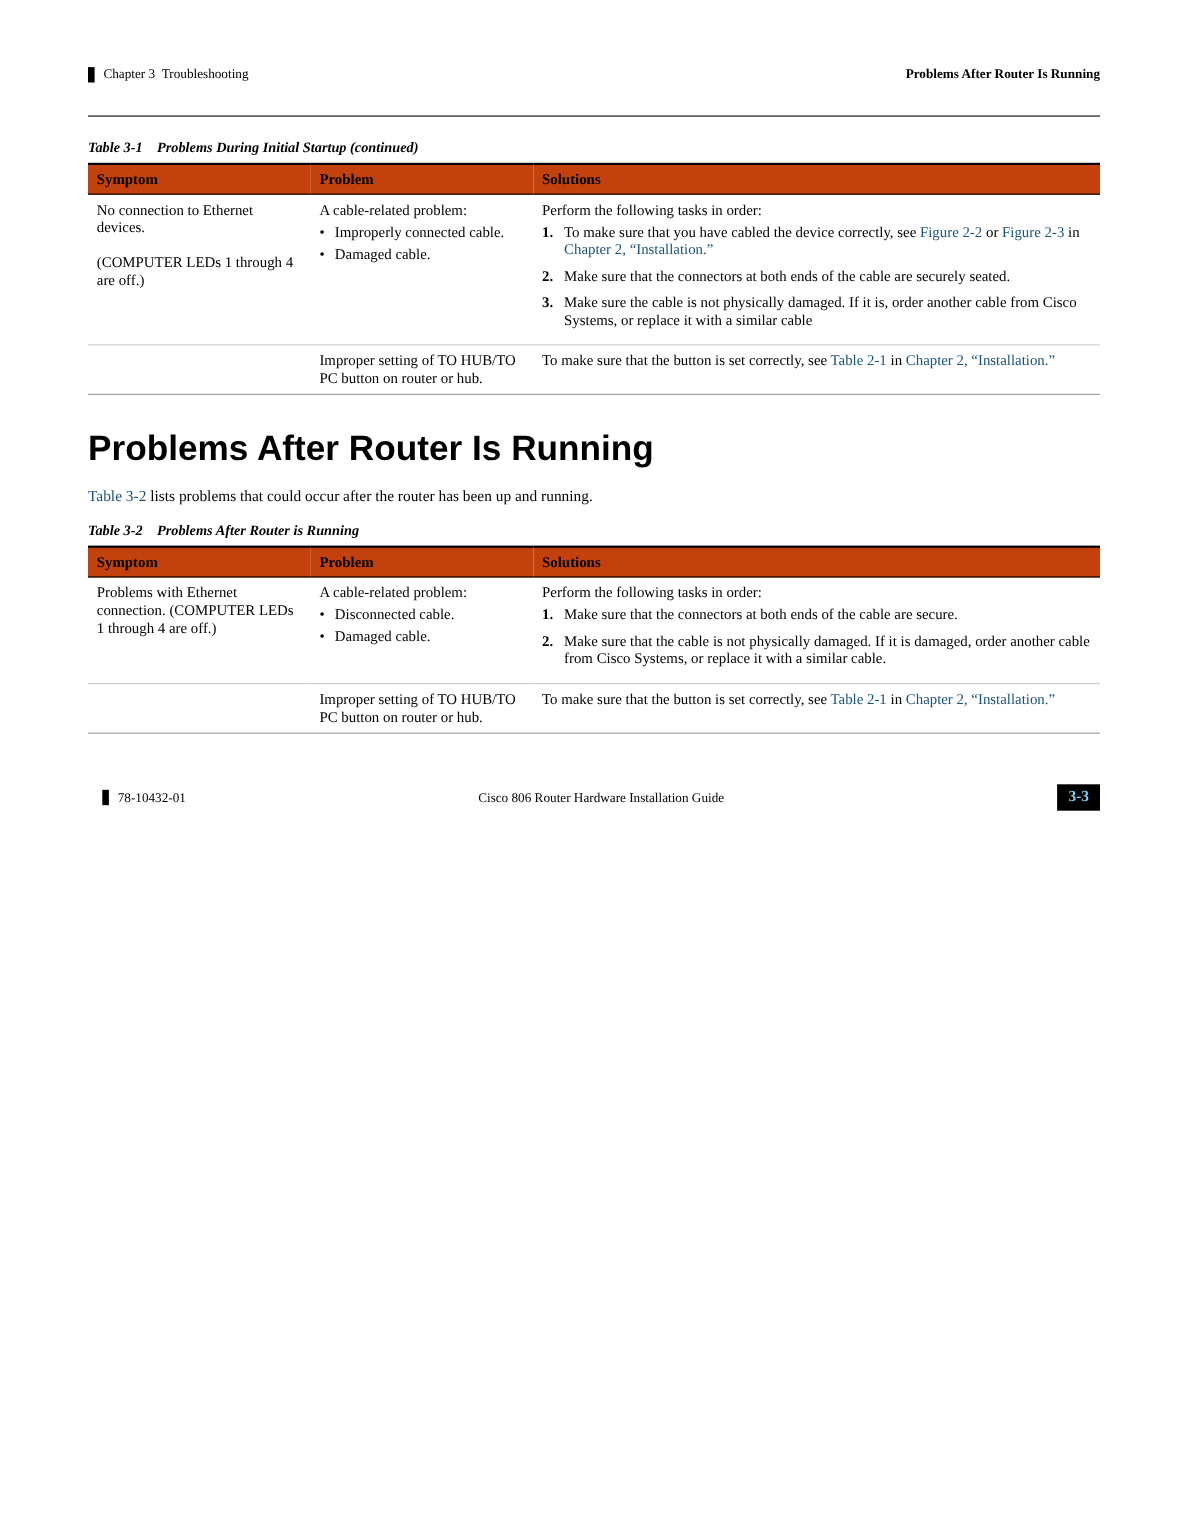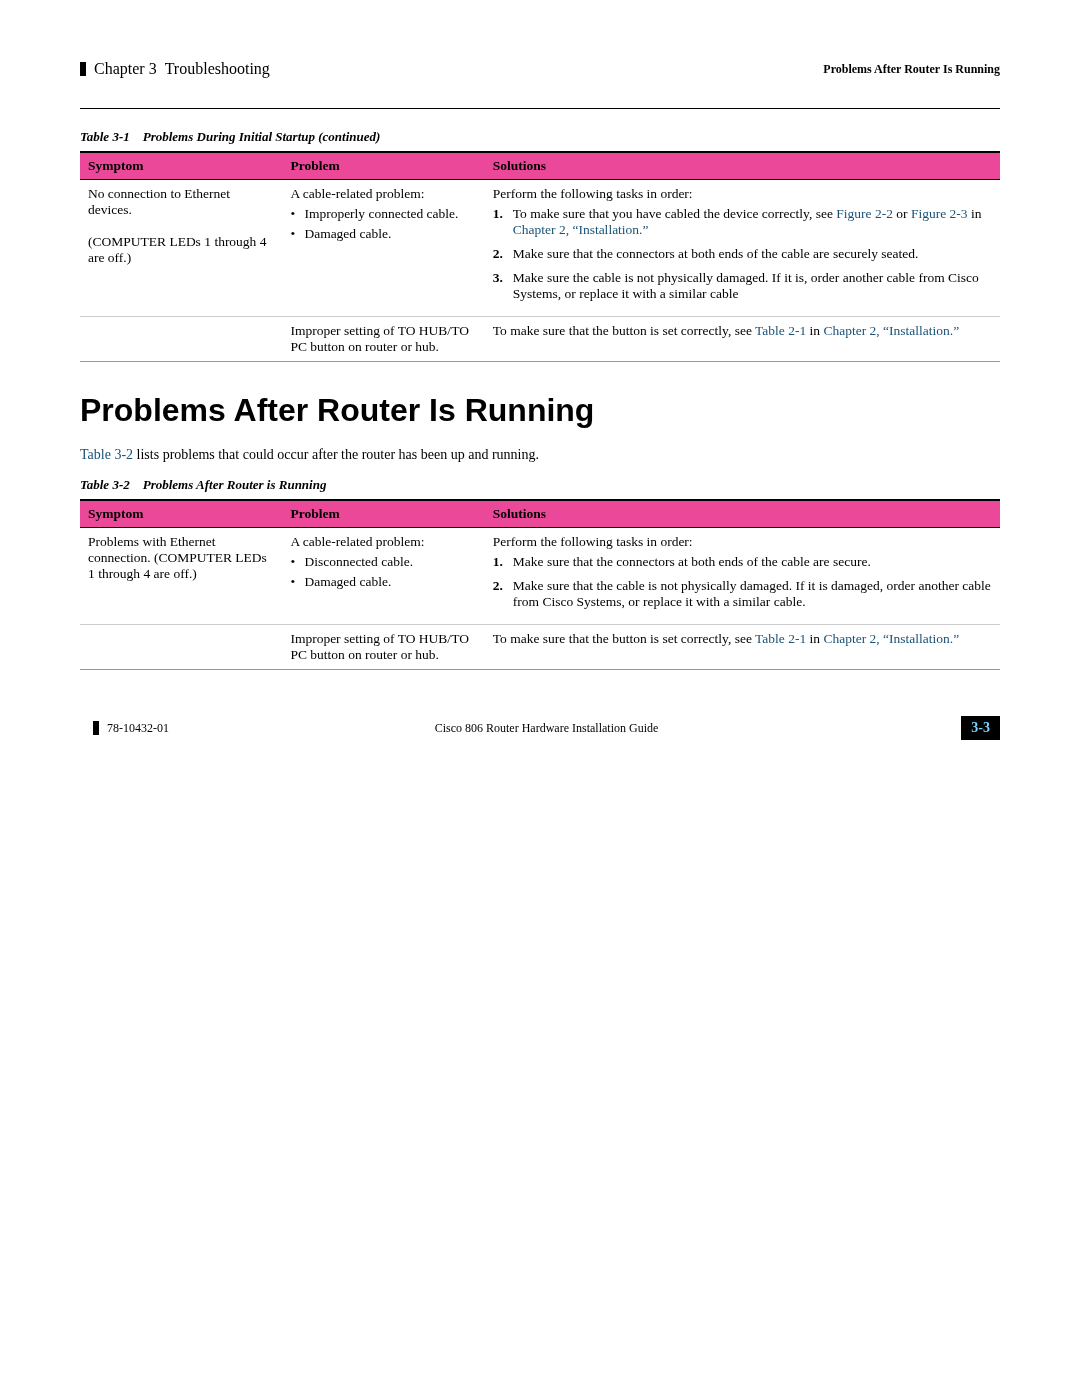--- a/index.html
+++ b/index.html
@@ -23,21 +23,21 @@
       display: flex;
       justify-content: space-between;
       align-items: center;
       margin-bottom: 30px;
       border-bottom: none;
     }
 
     .header-left {
       display: flex;
       align-items: center;
-      font-size: 16px;
+      font-size: 12px;
     }
 
     .header-bar {
       width: 6px;
       height: 14px;
       background: #000;
       margin-right: 8px;
       display: inline-block;
     }
 
@@ -60,21 +60,21 @@
 
     
     table {
       width: 100%;
       border-collapse: collapse;
       margin-bottom: 30px;
       font-size: 13.5px;
     }
 
     table th {
-      background: #ec4899;
+      background: #c2410c;
       font-weight: bold;
       text-align: left;
       padding: 5px 8px;
       border-top: 2px solid #000;
       border-bottom: 1.5px solid #000;
     }
 
     table td {
       padding: 6px 8px;
       vertical-align: top;

